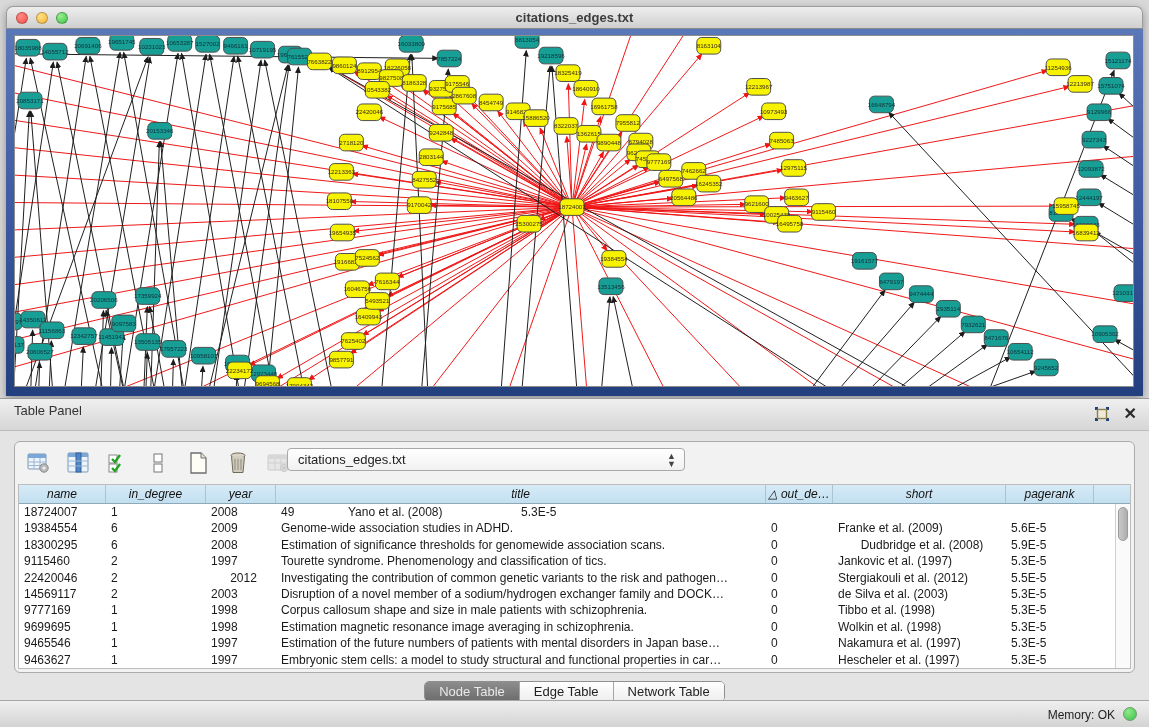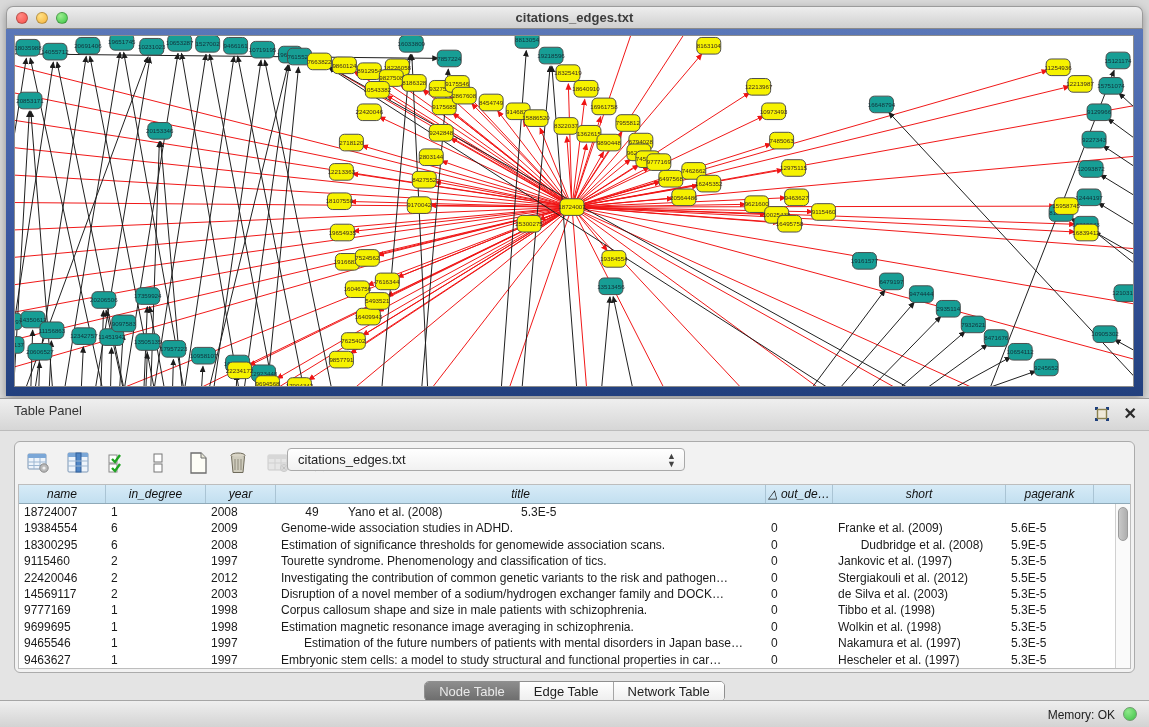--- a/index.html
+++ b/index.html
@@ -840,21 +840,21 @@
           <div class="th" style="width: 490px;">title</div>
           <div class="th" style="width: 67px;">△ out_de…</div>
           <div class="th" style="width: 173px;">short</div>
           <div class="th" style="width: 88px;">pagerank</div>
         </div>
       <div class="tbody" id="tbody">
           <div class="tr">
             <div class="td" style="width: 87px;">18724007</div>
             <div class="td" style="width: 100px;">1</div>
             <div class="td" style="width: 70px;">2008</div>
-            <div class="td" style="width: 67px; text-align: center;">49</div>
+            <div class="td" style="width: 67px;">49</div>
             <div class="td" style="width: 173px;">Yano et al. (2008)</div>
             <div class="td" style="width: 88px;">5.3E-5</div>
           </div>
           <div class="tr">
             <div class="td" style="width: 87px;">19384554</div>
             <div class="td" style="width: 100px;">6</div>
             <div class="td" style="width: 70px;">2009</div>
             <div class="td" style="width: 490px;">Genome-wide association studies in ADHD.</div>
             <div class="td" style="width: 67px;">0</div>
             <div class="td" style="width: 173px;">Franke et al. (2009)</div>
@@ -874,21 +874,21 @@
             <div class="td" style="width: 100px;">2</div>
             <div class="td" style="width: 70px;">1997</div>
             <div class="td" style="width: 490px;">Tourette syndrome. Phenomenology and classification of tics.</div>
             <div class="td" style="width: 67px;">0</div>
             <div class="td" style="width: 173px;">Jankovic et al. (1997)</div>
             <div class="td" style="width: 88px;">5.3E-5</div>
           </div>
           <div class="tr">
             <div class="td" style="width: 87px;">22420046</div>
             <div class="td" style="width: 100px;">2</div>
-            <div class="td" style="width: 70px;">2012</div>
+            <div class="td" style="width: 70px; text-align: center;">2012</div>
             <div class="td" style="width: 490px;">Investigating the contribution of common genetic variants to the risk and pathogen…</div>
             <div class="td" style="width: 67px;">0</div>
             <div class="td" style="width: 173px;">Stergiakouli et al. (2012)</div>
             <div class="td" style="width: 88px;">5.5E-5</div>
           </div>
           <div class="tr">
             <div class="td" style="width: 87px;">14569117</div>
             <div class="td" style="width: 100px;">2</div>
             <div class="td" style="width: 70px;">2003</div>
             <div class="td" style="width: 490px;">Disruption of a novel member of a sodium/hydrogen exchanger family and DOCK…</div>
@@ -911,21 +911,21 @@
             <div class="td" style="width: 70px;">1998</div>
             <div class="td" style="width: 490px;">Estimation magnetic resonance image averaging in schizophrenia.</div>
             <div class="td" style="width: 67px;">0</div>
             <div class="td" style="width: 173px;">Wolkin et al. (1998)</div>
             <div class="td" style="width: 88px;">5.3E-5</div>
           </div>
           <div class="tr">
             <div class="td" style="width: 87px;">9465546</div>
             <div class="td" style="width: 100px;">1</div>
             <div class="td" style="width: 70px;">1997</div>
-            <div class="td" style="width: 490px; text-align: center;">Estimation of the future numbers of patients with mental disorders in Japan base…</div>
+            <div class="td" style="width: 490px;">Estimation of the future numbers of patients with mental disorders in Japan base…</div>
             <div class="td" style="width: 67px;">0</div>
             <div class="td" style="width: 173px;">Nakamura et al. (1997)</div>
             <div class="td" style="width: 88px;">5.3E-5</div>
           </div>
           <div class="tr">
             <div class="td" style="width: 87px;">9463627</div>
             <div class="td" style="width: 100px;">1</div>
             <div class="td" style="width: 70px;">1997</div>
             <div class="td" style="width: 490px;">Embryonic stem cells: a model to study structural and functional properties in car…</div>
             <div class="td" style="width: 67px;">0</div>

